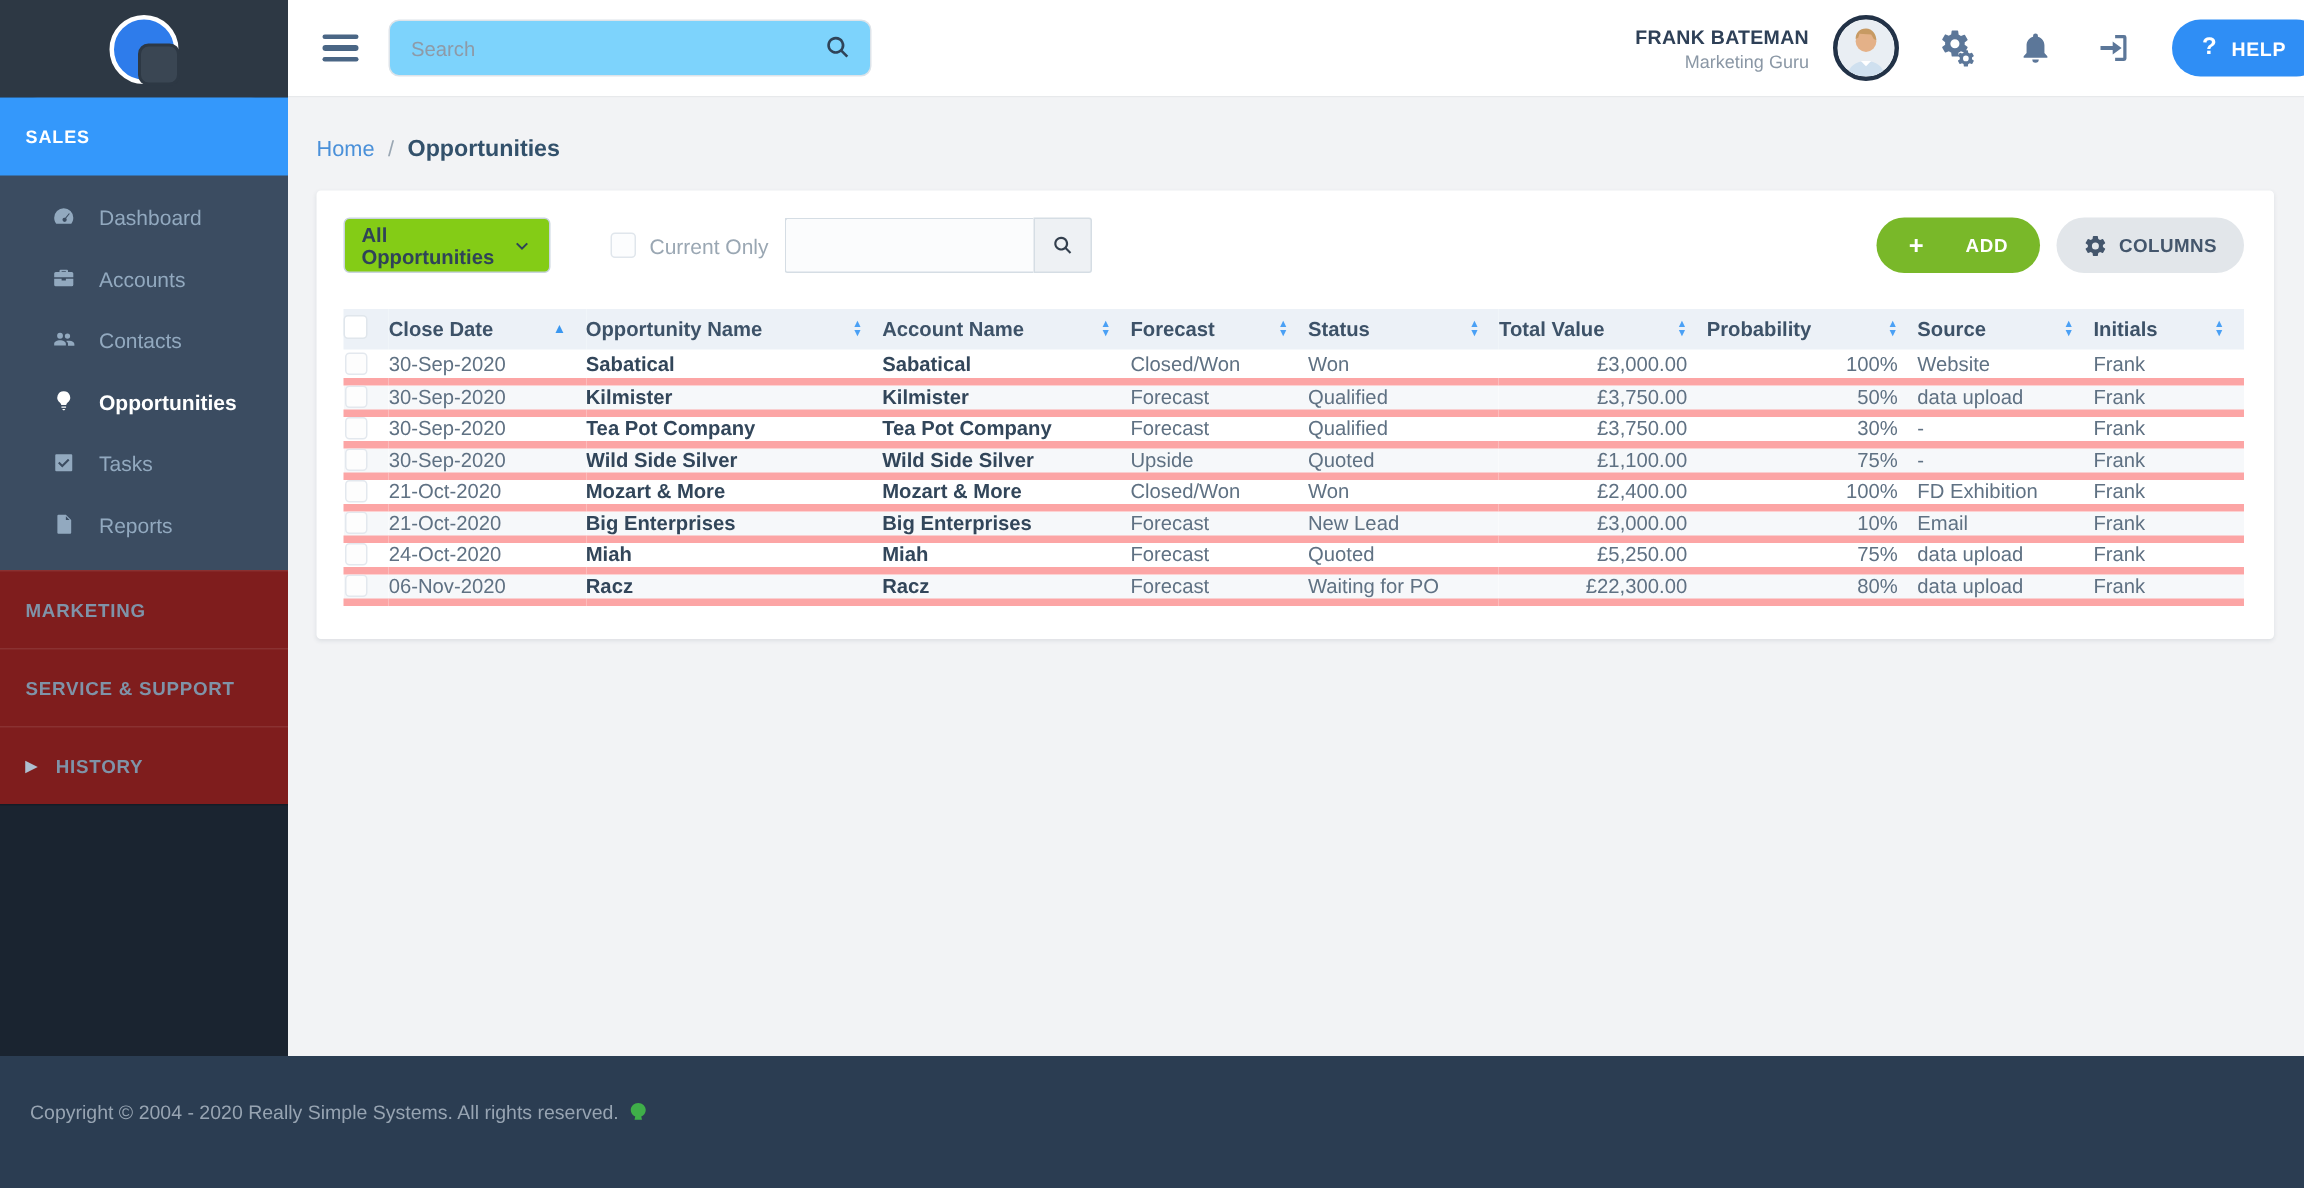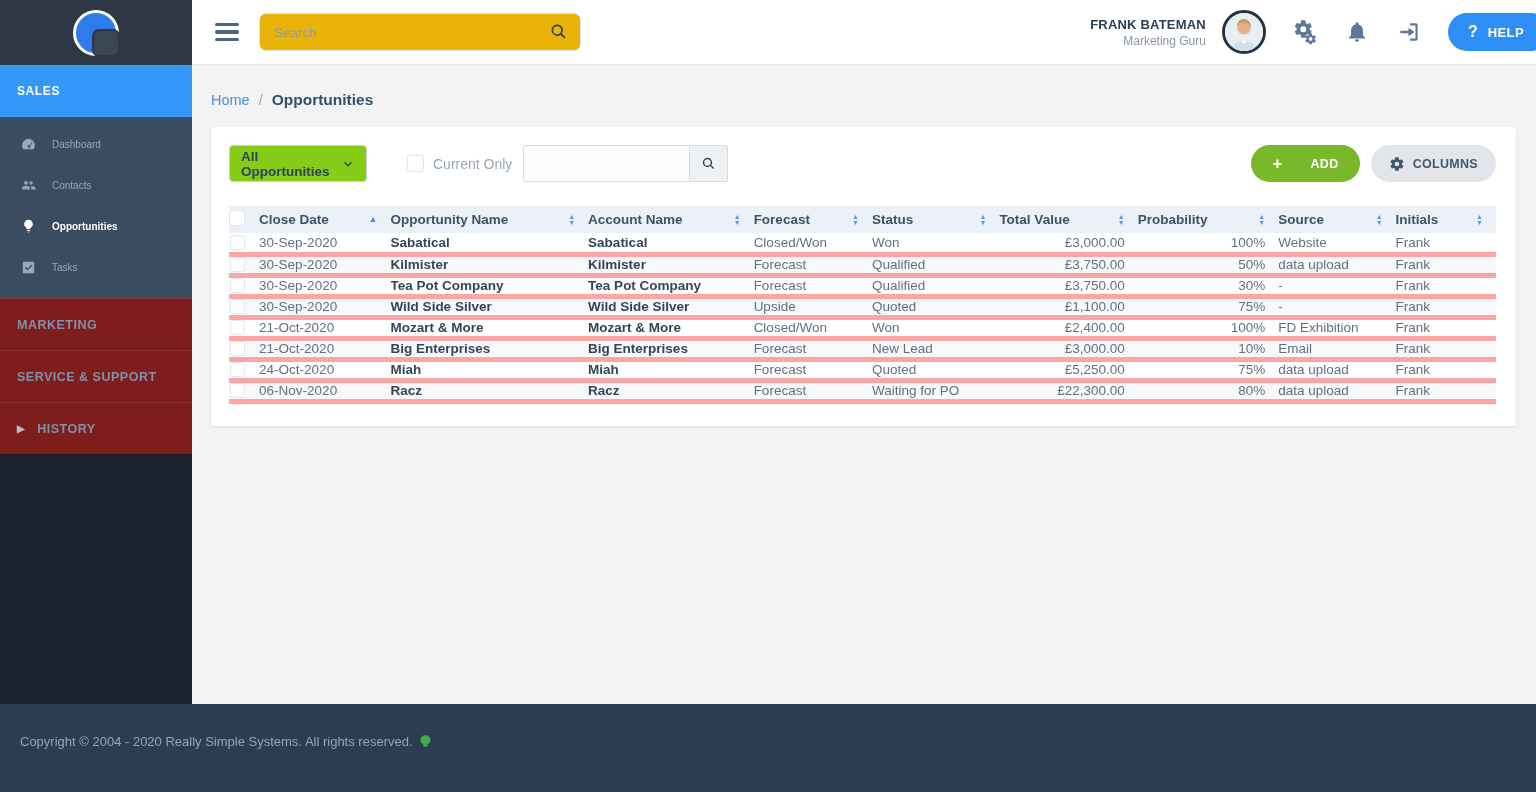--- a/index.html
+++ b/index.html
@@ -9,35 +9,35 @@
   .body-row { display:flex; height:704px; }
 
   
   .sidebar { width:192px; flex:none; display:flex; flex-direction:column; background:#1a2430; }
   .logo-band { height:65px; background:#2d3844; display:flex; align-items:center; justify-content:center; flex:none; }
   .logo { position:relative; width:46px; height:46px; border-radius:50%; background:#2e7ceb; border:3px solid #ffffff; }
   .logo::after { content:""; position:absolute; right:-4px; bottom:-4px; width:24px; height:24px; background:#3a4653; border-radius:7px; border:2px solid #2d3844; }
   .nav { background:#3b4c61;border-radius:25px; }
   .sales-head { height:52px; background:#3498fb; color:#fff; font-size:12px; font-weight:bold; letter-spacing:.6px; display:flex; align-items:center; padding-left:17px; }
   .nav ul { list-style:none; padding:7px 0 10px 0; }
-  .nav li { height:41px; display:flex; align-items:center; padding-left:19px; color:#92a9bf; font-size:10px; cursor:pointer; }
+  .nav li { height:41px; display:flex; align-items:center; padding-left:33px; color:#92a9bf; font-size:14px; cursor:pointer; }
   .nav li .nav-ic { width:18px; height:18px; margin-right:15px; flex:none; display:flex; align-items:center; justify-content:center; }
   .nav li svg { width:17px; height:17px; fill:currentColor; }
   .nav li.active { color:#ffffff; font-weight:bold; }
   .side-section { height:52px; display:flex; align-items:center; padding-left:17px; color:#7f93a8; font-size:12.5px; font-weight:bold; letter-spacing:.5px; border-top:1px solid rgba(255,255,255,.09); background:#7f1d1d; cursor:pointer; }
   .side-section .play { color:#aebfd0; font-size:10px; margin-right:12px; }
   .side-filler { flex:1; background:#1a2430; border-top:1px solid #141c26; }
 
   
   .main { flex:1; display:flex; flex-direction:column; background:#f2f3f5; min-width:0; }
   .topbar { height:65px; flex:none; background:#fff; border-bottom:1px solid #e7e9eb; display:flex; align-items:center; padding-left:23px; }
   .hamburger { width:24px; display:flex; flex-direction:column; gap:4px; cursor:pointer; margin-right:20px; }
   .hamburger span { height:3.5px; background:#4a6685; border-radius:2px; }
   .top-search { position:relative; width:322px; height:38px; }
-  .top-search input { width:100%; height:100%; border:1px solid #dde3e9; border-radius:7px; padding:0 40px 0 14px; font-size:13.5px; color:#33475b; font-family:inherit; outline:none; background:#eab308; }
+  .top-search input { width:100%; height:100%; border:1px solid #dde3e9; border-radius:7px; padding:0 40px 0 14px; font-size:13.5px; color:#33475b; font-family:inherit; outline:none; background:#7dd3fc; }
   .top-search input::placeholder { color:#8e9aa7; }
   .top-search .mag { position:absolute; right:12px; top:8px; width:21px; height:21px; fill:#2f4358; cursor:pointer; }
   .top-right { margin-left:auto; display:flex; align-items:center; }
   .user-block { text-align:right; margin-right:16px; }
   .user-name { font-size:13px; font-weight:bold; color:#2e4057; letter-spacing:.2px; }
   .user-role { font-size:12px; color:#8a97a5; margin-top:2px; }
   .avatar { width:44px; height:44px; border-radius:50%; border:3px solid #223247; background:#fff; overflow:hidden; margin-right:26px; flex:none; cursor:pointer; }
   .avatar svg { width:100%; height:100%; }
   .top-ic { width:26px; height:26px; fill:#5c7799; margin-right:26px; cursor:pointer; flex:none; }
   .help-btn { height:38px; background:#2f8ef5; border:none; color:#fff; border-radius:19px; display:flex; align-items:center; padding:0 26px 0 20px; margin-right:-14px; cursor:pointer; font-family:inherit; }
@@ -111,40 +111,56 @@
             <span class="nav-ic">
               <svg viewBox="0 0 24 24">
                   <path d="M12 4a9 9 0 0 0-9 9c0 1.9.6 3.7 1.6 5.2.2.3.5.5.9.5h13c.4 0 .7-.2.9-.5 1-1.5 1.6-3.3 1.6-5.2a9 9 0 0 0-9-9zm4.9 4.6.8.6-3.4 4.3c.3.4.5.9.5 1.4a2 2 0 1 1-4 0 2 2 0 0 1 2.6-1.9l3.5-4.4z"></path>
                 </svg>
             </span>
             <span>Dashboard</span>
           </li>
           <li>
             <span class="nav-ic">
               <svg viewBox="0 0 24 24">
+                  <path d="M9 4a1 1 0 0 0-1 1v1H4.5A1.5 1.5 0 0 0 3 7.5V11h18V7.5A1.5 1.5 0 0 0 19.5 6H16V5a1 1 0 0 0-1-1H9zm1 2v-.5h4V6h-4zM3 12.5V18a1.5 1.5 0 0 0 1.5 1.5h15A1.5 1.5 0 0 0 21 18v-5.5h-7V14h-4v-1.5H3z"></path>
+                </svg>
+            </span>
+            <span>Accounts</span>
+          </li>
+          <li>
+            <span class="nav-ic">
+              <svg viewBox="0 0 24 24">
                   <path d="M8.5 11a2.75 2.75 0 1 0 0-5.5 2.75 2.75 0 0 0 0 5.5zm7 0a2.5 2.5 0 1 0 0-5 2.5 2.5 0 0 0 0 5zm-7 1.5c-2.7 0-5.5 1.3-5.5 3.2v1.8h11v-1.8c0-1.9-2.8-3.2-5.5-3.2zm7 .5c-.4 0-.8 0-1.2.1 1 .8 1.7 1.7 1.7 2.6v1.9H22v-1.6c0-1.8-2.3-3-4.5-3z"></path>
                 </svg>
             </span>
             <span>Contacts</span>
           </li>
           <li class="active">
             <span class="nav-ic">
               <svg viewBox="0 0 24 24">
                   <path d="M12 2.5a6 6 0 0 0-3.5 10.9c.6.5 1 1.2 1.2 2.1h4.6c.2-.9.6-1.6 1.2-2.1A6 6 0 0 0 12 2.5zM9.8 17h4.4v1.2H9.8V17zm.7 2.4h3l-.9 1.1h-1.2l-.9-1.1z"></path>
                 </svg>
             </span>
             <span>Opportunities</span>
           </li>
           <li>
             <span class="nav-ic">
               <svg viewBox="0 0 24 24">
                   <path d="M5 4h14a1 1 0 0 1 1 1v14a1 1 0 0 1-1 1H5a1 1 0 0 1-1-1V5a1 1 0 0 1 1-1zm5.6 12.4 6.8-6.8-1.4-1.4-5.4 5.4-2.6-2.6-1.4 1.4 4 4z"></path>
                 </svg>
             </span>
             <span>Tasks</span>
+          </li>
+          <li>
+            <span class="nav-ic">
+              <svg viewBox="0 0 24 24">
+                  <path d="M7 3h7l5 5v12a1 1 0 0 1-1 1H7a1 1 0 0 1-1-1V4a1 1 0 0 1 1-1zm7 1.5V8h3.5L14 4.5z"></path>
+                </svg>
+            </span>
+            <span>Reports</span>
           </li>
         </ul>
         <div class="side-section">
           <span>MARKETING</span>
         </div>
         <div class="side-section">
           <span>SERVICE &amp; SUPPORT</span>
         </div>
         <div class="side-section">
           <span class="play">▶</span>

